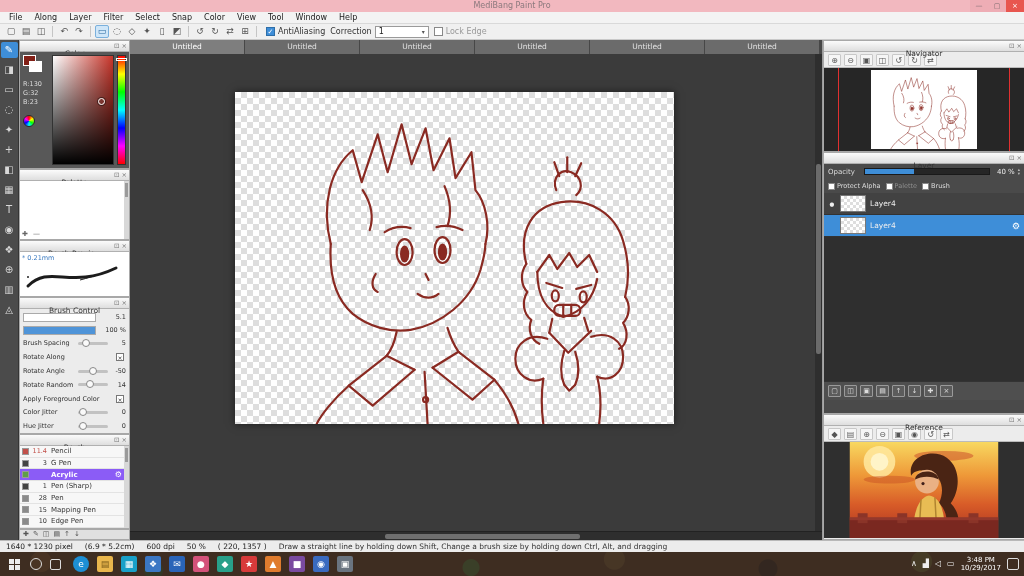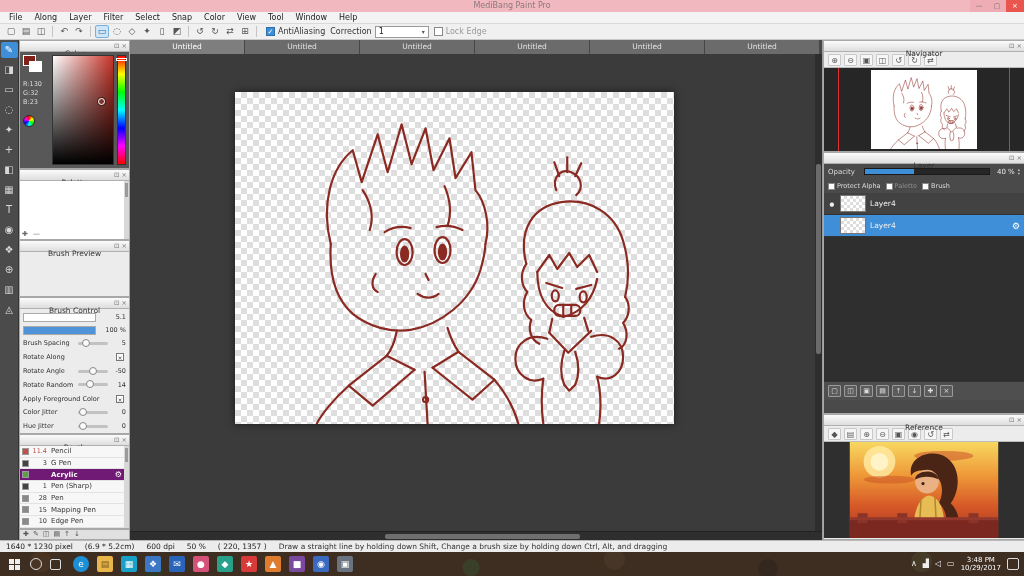--- a/index.html
+++ b/index.html
@@ -81,21 +81,21 @@
   .bc-label { font-size:6.5px; color:#333; width:52px; white-space:nowrap; overflow:hidden; }
   .bc-label.wide { flex:1; width:auto; }
   .bc-track { flex:1; height:3px; background:#c2c2c2; border-radius:2px; position:relative; margin:0 3px; }
   .bc-knob { position:absolute; top:-3px; width:8px; height:8px; background:#fafafa; border:1px solid #888; border-radius:50%; }
   .bc-num { width:15px; font-size:6.5px; color:#333; text-align:right; }
   .bc-cb { width:8px; height:8px; border:1px solid #777; background:#fff; font-size:6px; line-height:7px; text-align:center; color:#333; margin-right:2px; }
 
   .brush-panel { top:394px; height:95px; }
   .brush-list { position:relative; height:82px; background:#f7f7f7; overflow:hidden; padding-right:5px; }
   .brush-row { height:11.7px; display:flex; align-items:center; gap:2px; padding:0 2px; border-bottom:1px solid #e3e3e3; }
-  .brush-row.selected { background:#701a75; }
+  .brush-row.selected { background:#8b5cf6; }
   .bswatch { width:7px; height:7px; border:1px solid #999; }
   .bsize { width:16px; font-size:6.5px; text-align:right; color:#333; }
   .bname { flex:1; font-size:7px; color:#333; padding-left:2px; }
   .brush-row.selected .bname { color:#fff; font-weight:bold; }
   .bgear { font-size:8px; color:#fff; }
   .brush-footer { position:absolute; left:0; top:489px; width:111px; height:11px; background:#e0e0e0; border:1px solid #a8a8a8; display:flex; align-items:center; gap:4px; padding:0 3px; }
   .bfic { font-size:7px; color:#555; line-height:9px; }
 
   
   .centercol { position:absolute; left:130px; top:40px; width:692px; height:500px; }
@@ -384,20 +384,28 @@
       </section>
 
       <section class="panel preview-panel">
         <div class="phead">
           <span class="ptitle">Brush Preview</span>
           <span class="picons">
               <span class="pic">⊡</span>
               <span class="pic">×</span>
             </span>
         </div>
+        <div class="preview-body">
+          <span class="pv-size">* 0.21mm</span>
+          <span class="pv-dot"></span>
+          <svg width="103" height="42">
+            <path d="M8,34 C30,12 50,38 96,16" stroke="#1c1c1c" stroke-width="3" fill="none" stroke-linecap="round"></path>
+            <path d="M60,28 C75,24 88,20 96,16" stroke="#1c1c1c" stroke-width="1" fill="none"></path>
+          </svg>
+        </div>
       </section>
 
       <section class="panel bcontrol-panel">
         <div class="phead">
           <span class="ptitle">Brush Control</span>
           <span class="picons">
               <span class="pic">⊡</span>
               <span class="pic">×</span>
             </span>
         </div>

